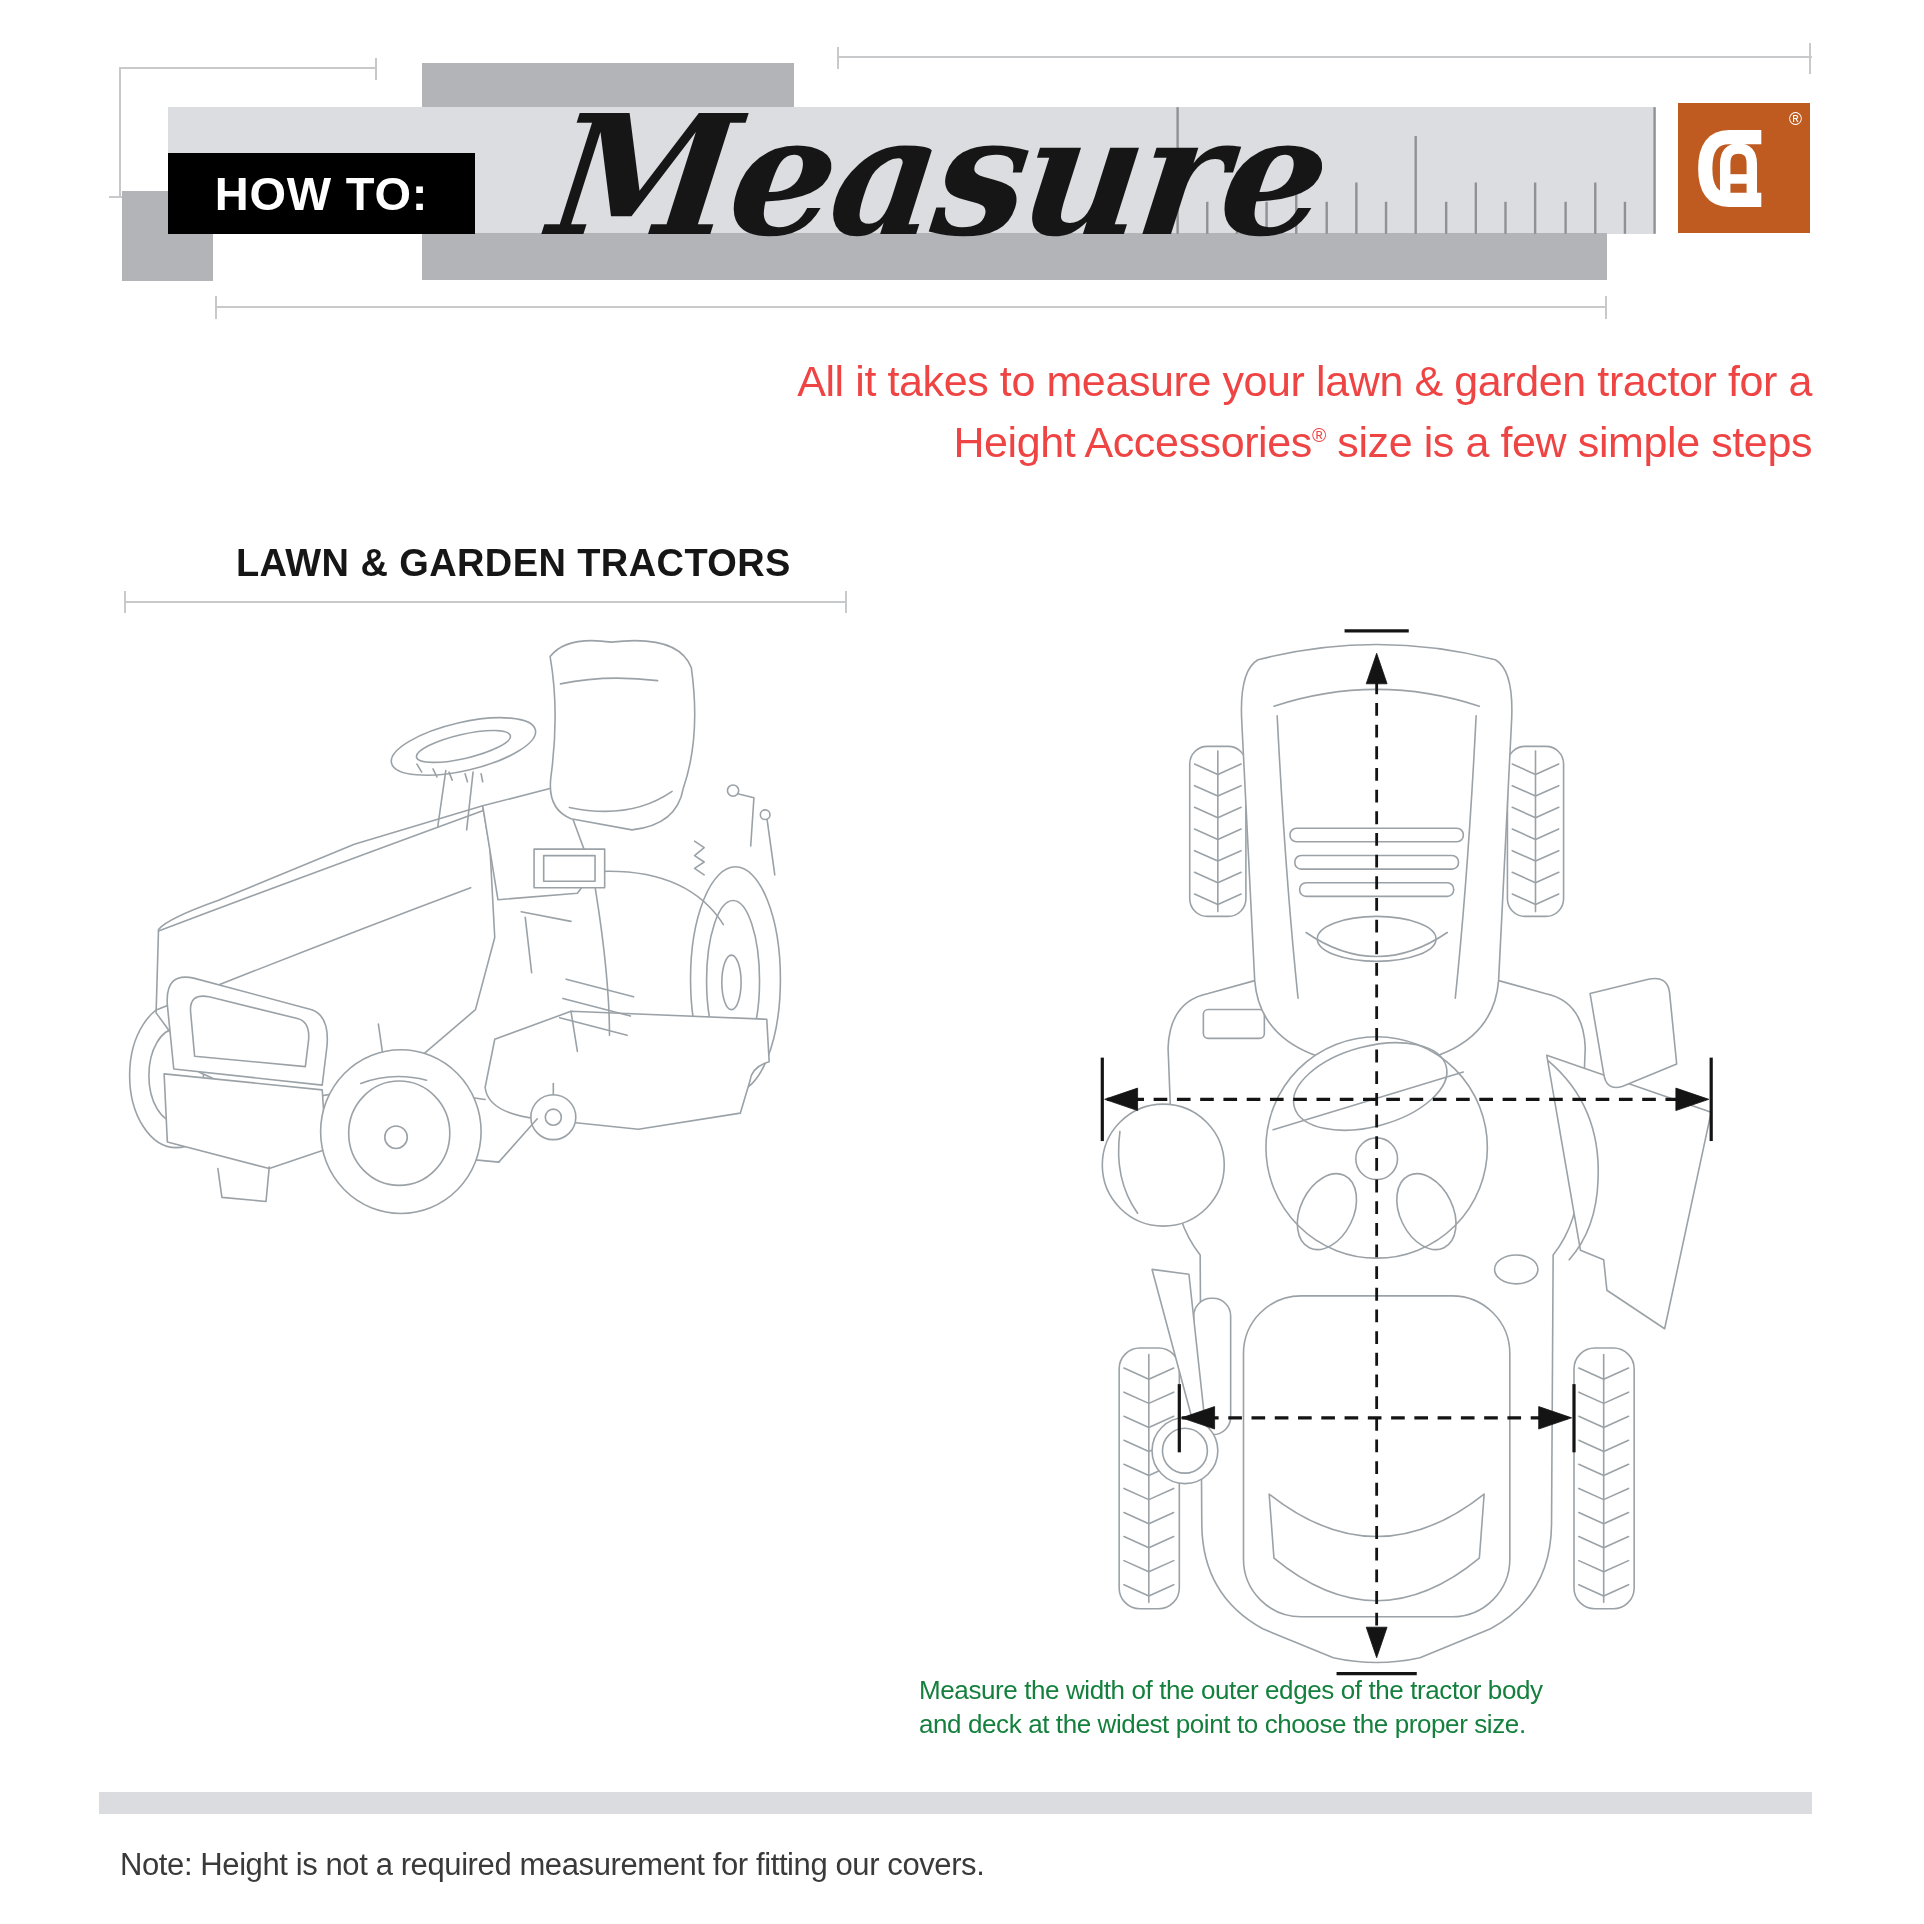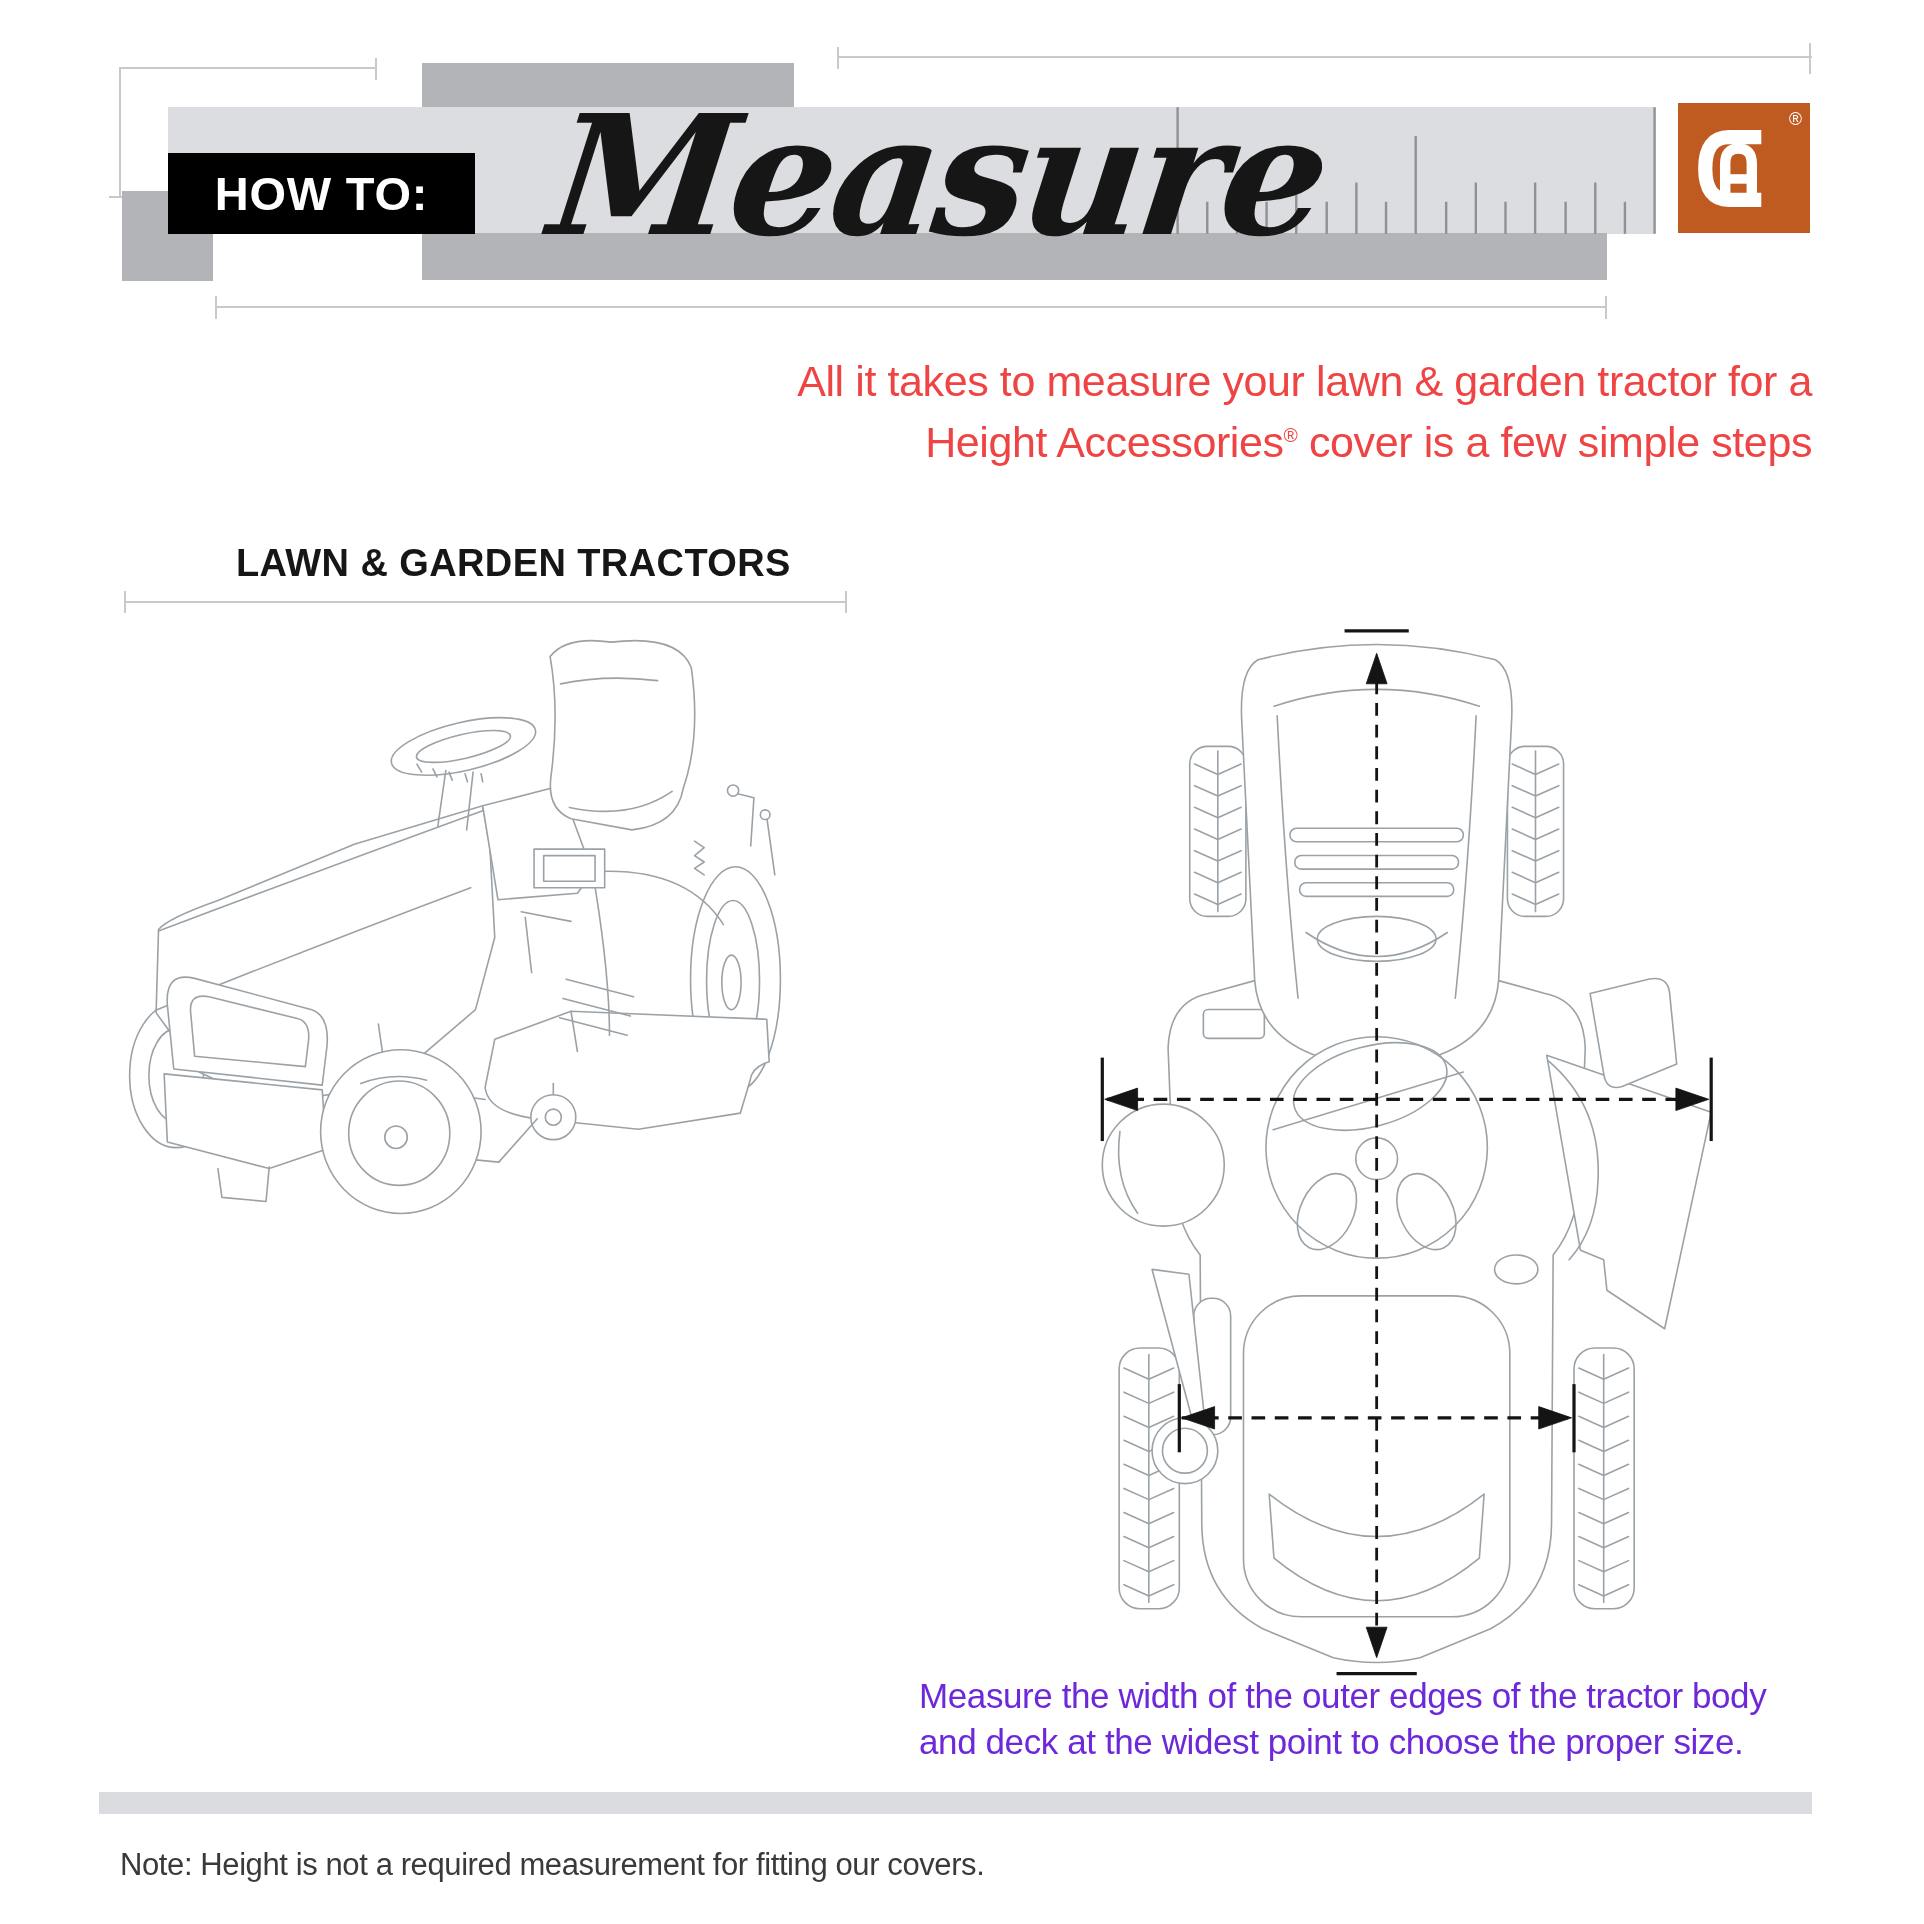--- a/index.html
+++ b/index.html
@@ -12,22 +12,22 @@
   .howto span{color:#ffffff;font-weight:bold;font-size:47px;letter-spacing:0.8px;}
   .script-title{position:absolute;font-family:"DejaVu Serif",serif;font-style:italic;font-weight:bold;
                 color:#161616;font-size:166px;line-height:1;transform:skewX(-7deg);letter-spacing:-4.8px;white-space:nowrap;}
   .logo-box{position:absolute;background:#bf5b21;}
   .logo-reg{position:absolute;top:6.4px;right:8px;color:#fff;font-size:17.6px;}
   .intro{position:absolute;left:481px;top:351px;width:1331px;text-align:right;
          font-size:43px;line-height:1.43;color:#ef4444;letter-spacing:-0.4px;}
   .intro sup{font-size:0.45em;}
   .sec-head{position:absolute;left:220px;top:542px;font-size:38px;font-weight:bold;
             color:#161616;letter-spacing:0.4px;margin-left:16px;}
-  .caption{position:absolute;left:919px;top:1673px;font-size:35px;line-height:1.32;
-           color:#6d28d9;letter-spacing:-0.4px;}
+  .caption{position:absolute;left:919px;top:1673px;font-size:26px;line-height:1.32;
+           color:#15803d;letter-spacing:-0.4px;}
   .footnote{position:absolute;left:120px;top:1847px;font-size:31px;color:#3a3a3a;letter-spacing:-0.4px;}
   .bottom-bar{position:absolute;left:99px;top:1792px;width:1713px;height:21.7px;background:#dbdcdf;}
   svg{position:absolute;overflow:visible;}
 </style>
 </head>
 <body>
 
 <div id="canvas">
 
   <div class="gline" style="left:119px;top:67px;width:258px;height:2.4px;"></div>
@@ -80,21 +80,21 @@
     <svg style="left:13px;top:17.6px;" width="95" height="95" viewBox="0 0 100 100">
       <path d="M74,17 L40,17 Q15,17 15,50 Q15,83 40,83 L74,83" stroke="#ffffff" stroke-width="15" fill="none"></path>
       <path d="M36,83 L36,45 Q36,29 50,29 Q64,29 64,45 L64,83" stroke="#ffffff" stroke-width="11" fill="none"></path>
       <path d="M36,61 L64,61" stroke="#ffffff" stroke-width="10" fill="none"></path>
     </svg>
     <span class="logo-reg">®</span>
   </div>
 
   <div class="intro">
     <span>All it takes to measure your lawn &amp; garden tractor for a</span><br>
-    <span>Height Accessories</span><sup>®</sup><span> cover is a few simple steps</span>
+    <span>Height Accessories</span><sup>®</sup><span> size is a few simple steps</span>
   </div>
 
   <div class="sec-head">LAWN &amp; GARDEN TRACTORS</div>
   <div class="gline" style="left:124px;top:601px;width:723px;height:2.4px;"></div>
   <div class="gline" style="left:124px;top:591px;width:2.4px;height:21.7px;"></div>
   <div class="gline" style="left:845px;top:591px;width:2.4px;height:21.7px;"></div>
 
   <svg style="left:120px;top:634px;" width="658" height="586" viewBox="0 0 820 730">
     <g stroke="#9ba2a7" stroke-width="2" fill="none" stroke-linecap="round" stroke-linejoin="round">
 

